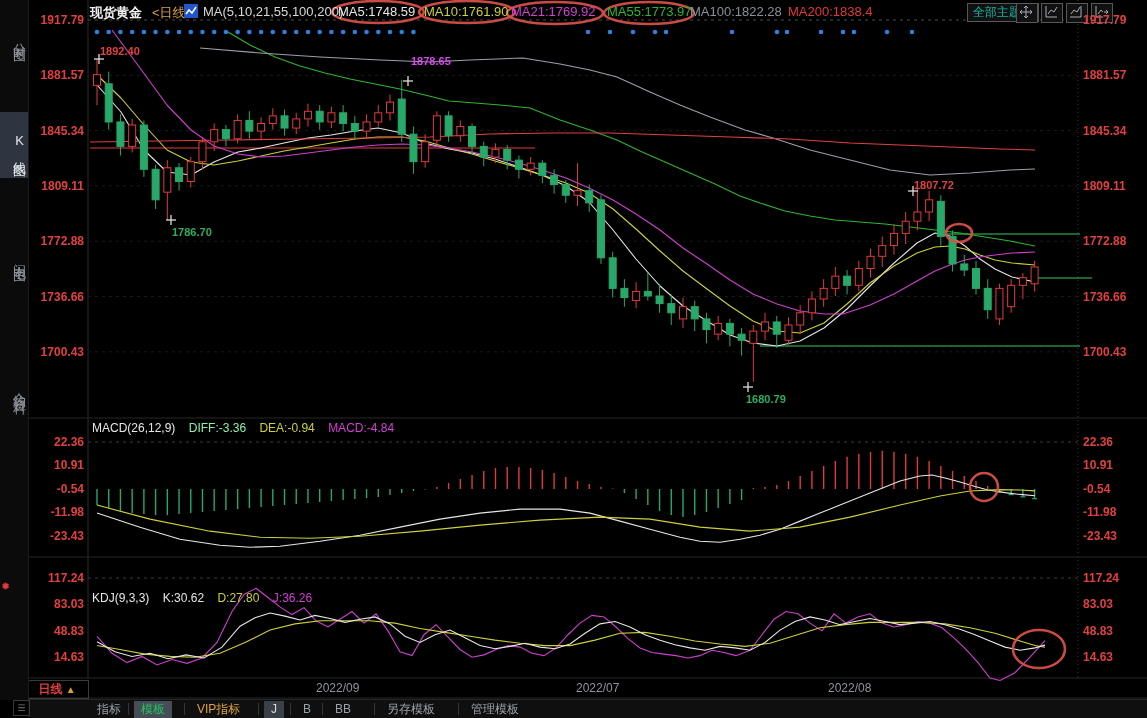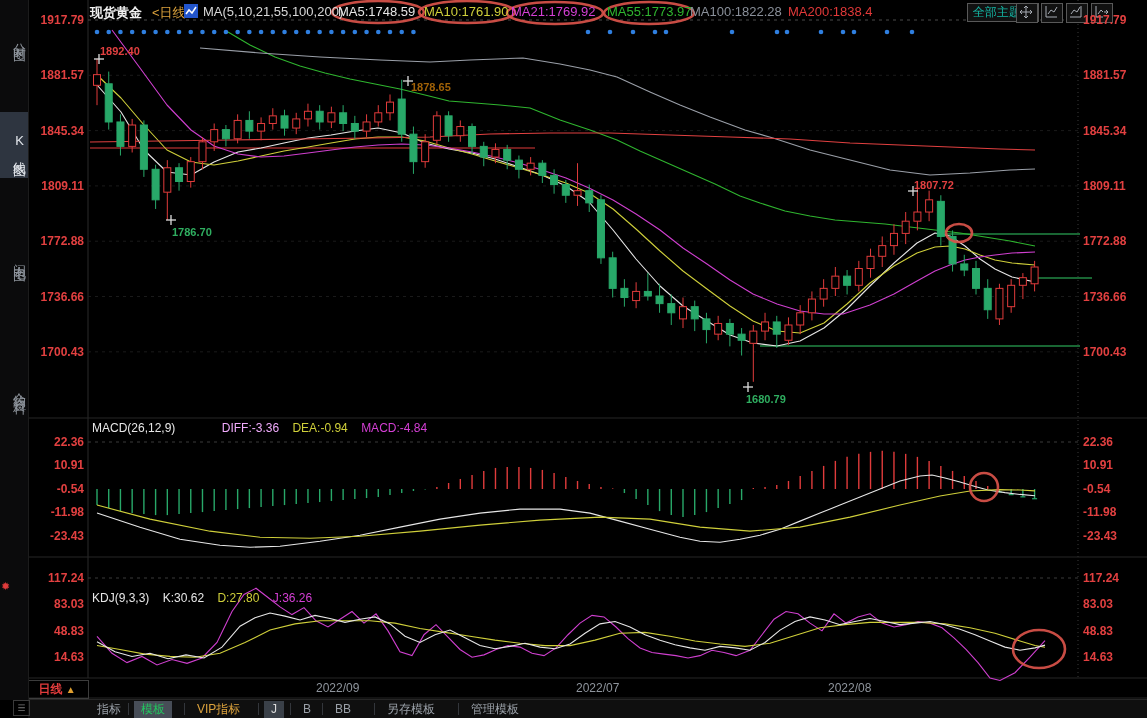--- a/index.html
+++ b/index.html
@@ -408,21 +408,21 @@
         </svg></div><div class="mini-btn" style="left: 1041px;"><svg width="18" height="16">
           <path d="M4,2 V13 H15 M6,10 l3,-4 3,2 3,-5" stroke="#a8adb5" fill="none"></path>
         </svg></div><div class="mini-btn" style="left: 1066px;"><svg width="18" height="16">
           <path d="M14,2 V13 H3 M4,10 l3,-4 3,2 3,-5" stroke="#a8adb5" fill="none"></path>
         </svg></div><div class="mini-btn" style="left: 1091px;"><svg width="18" height="16">
           <path d="M4,2 V13 H11 M12,8 H16 M16,8 l-2,-2 M16,8 l-2,2 M6,10 l3,-4 2,2" stroke="#a8adb5" fill="none"></path>
         </svg></div></div>
 
   <div class="hdr" style="left:92px;top:421px;">
     <span style="color:#e6e6e6;">MACD(26,12,9)</span>
-    <span style="color:#f0abfc;margin-left:33px;">DIFF:-3.36</span>
+    <span style="color:#86efac;">DIFF:-3.36</span>
     <span style="color:#cfcf3a;">DEA:-0.94</span>
     <span style="color:#d53fd5;">MACD:-4.84</span>
   </div>
 
   <div class="hdr" style="left:92px;top:560px;margin-top:31px;">
     <span style="color:#e6e6e6;">KDJ(9,3,3)</span>
     <span style="color:#e6e6e6;">K:30.62</span>
     <span style="color:#cfcf3a;">D:27.80</span>
     <span style="color:#d53fd5;">J:36.26</span>
   </div>
@@ -479,16 +479,16 @@
     <div class="txt axis" style="left:1083px;top:597px;">83.03</div>
     <div class="txt axis" style="left:30px;top:624px;width:54px;text-align:right;">48.83</div>
     <div class="txt axis" style="left:1083px;top:624px;">48.83</div>
     <div class="txt axis" style="left:30px;top:650px;width:54px;text-align:right;">14.63</div>
     <div class="txt axis" style="left:1083px;top:650px;">14.63</div>
     <div class="txt date-lbl" style="left:316px;">2022/09</div>
     <div class="txt date-lbl" style="left:576px;">2022/07</div>
     <div class="txt date-lbl" style="left:828px;">2022/08</div>
     <div class="peak" style="left:100px;top:45px;color:#e24040;">1892.40</div>
     <div class="peak" style="left:172px;top:226px;color:#2fae60;">1786.70</div>
-    <div class="peak" style="left:411px;top:81px;color:#a16207;">1878.65</div>
+    <div class="peak" style="left:411px;top:55px;color:#d946ef;">1878.65</div>
     <div class="peak" style="left:914px;top:179px;color:#e24040;">1807.72</div>
     <div class="peak" style="left:746px;top:393px;color:#2fae60;">1680.79</div>
   </div>
 
 </body></html>

